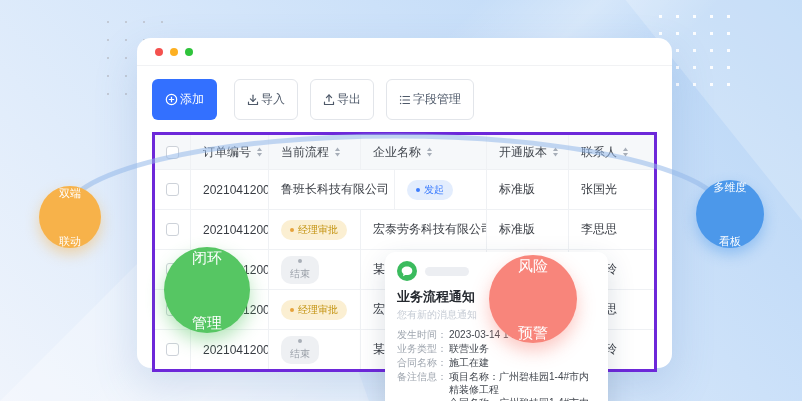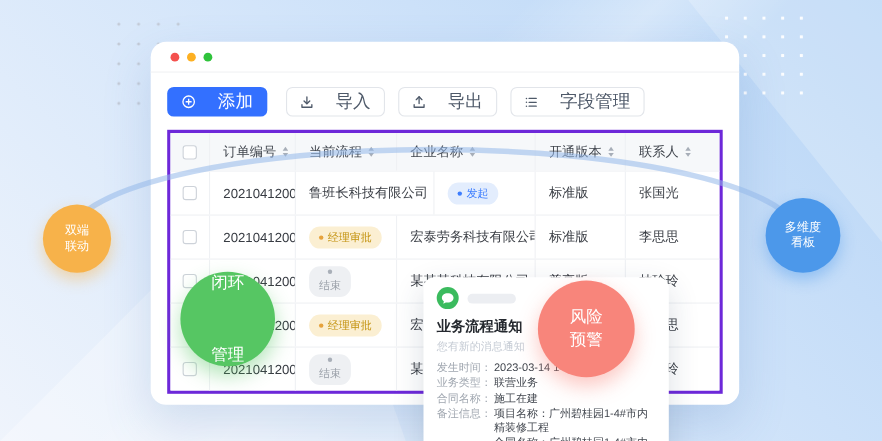--- a/index.html
+++ b/index.html
@@ -25,22 +25,22 @@
   
   .orbit { position:absolute; left:0; top:0; z-index:3; pointer-events:none; }
   
   .window { position:absolute; left:137px; top:38px; width:535px; height:330px; z-index:2;
     background:#fff; border-radius:14px; box-shadow:0 18px 44px rgba(77,119,183,.20); }
   .titlebar { height:28px; display:flex; align-items:center; gap:7px; padding-left:18px;
     border-bottom:1px solid #F1F2F4; }
   .tdot { width:8px; height:8px; border-radius:50%; }
   .tdot.r { background:var(--traffic-red); } .tdot.y { background:var(--traffic-yellow); } .tdot.g { background:var(--traffic-green); }
   .toolbar { display:flex; align-items:center; gap:12px; padding:13px 15px 12px; }
-  .btn { display:inline-flex; align-items:center; gap:20px; height:27px; padding:0 12px;
-    border-radius:6px; font-size:16px; color:#4E5969; background:#fff; border:1px solid #E2E5EA; cursor:pointer; }
+  .btn { display:inline-flex; align-items:center; gap:2px; height:41px; padding:0 12px;
+    border-radius:6px; font-size:12px; color:#4E5969; background:#fff; border:1px solid #E2E5EA; cursor:pointer; }
   .btn-primary { background:var(--accent-blue); border:none; color:#fff; padding:0 13px; margin-right:5px; }
   .btn svg { display:block; }
   
   .tbl { margin:0 15px; border:3px solid #6d28d9; }
   .tr { display:flex; height:40px; border-top:1px solid #EFF1F4; background:#fff; }
   .tr.head { height:34px; background:#F6F8FA; border-top:none; }
   .td { display:flex; align-items:center; padding-left:12px; font-size:12px; color:#383C43;
     border-right:1px solid #EFF1F4; overflow:hidden; white-space:nowrap; }
   .td:last-child { border-right:none; }
   .c-check { width:36px; justify-content:center; padding-left:0; }
@@ -49,21 +49,21 @@
   .head .td { color:#41464E; gap:5px; font-size:12px; }
   .checkbox { width:13px; height:13px; border:1.5px solid #CDD2D9; border-radius:3px; background:#fff; cursor:pointer; }
   .badge { display:inline-flex; align-items:center; gap:4px; font-size:10px; padding:3px 9px; border-radius:10px; }
   .badge i { width:4px; height:4px; border-radius:50%; }
   .b-blue { background:var(--badge-blue-bg); color:var(--badge-blue-text); } .b-blue i { background:var(--badge-blue-text); }
   .b-yellow { background:var(--badge-yellow-bg); color:var(--badge-yellow-text);justify-content:center; } .b-yellow i { background:#E6A23C; }
   .b-gray { background:var(--badge-gray-bg); color:var(--badge-gray-text);flex-direction:column; } .b-gray i { background:#A9AFB8; }
   .sort { display:flex; flex-direction:column; gap:1px; cursor:pointer; }
   
   .bubble { position:absolute; border-radius:50%; color:#fff; display:flex; flex-direction:column;
-    align-items:center; justify-content:center; text-align:center; z-index:5; }
+    align-items:center; justify-content:space-between; text-align:center; z-index:5; }
   .bubble span { display:block; }
   .bub-left { left:39px; top:186px; width:62px; height:62px; font-size:11px; line-height:14px;
     background:var(--bubble-orange); box-shadow:0 6px 14px rgba(247,178,74,.45); }
   .bub-right { left:696px; top:180px; width:68px; height:68px; font-size:11px; line-height:14px;
     background:var(--bubble-blue); box-shadow:0 6px 14px rgba(76,152,234,.45); }
   .bub-green { left:164px; top:247px; width:86px; height:86px; font-size:15px; line-height:21px;
     background:var(--bubble-green); box-shadow:0 8px 18px rgba(86,198,99,.45);gap:44px; }
   .bub-pink { left:489px; top:255px; width:88px; height:88px; font-size:15px; line-height:21px;
     background:var(--bubble-pink); box-shadow:0 8px 18px rgba(248,133,123,.45); }
   

